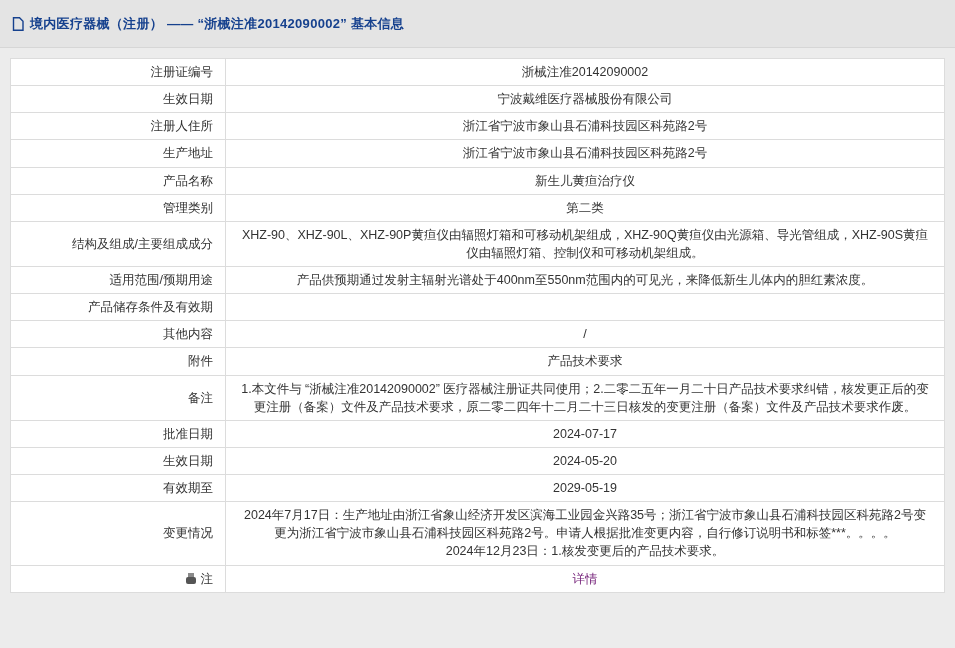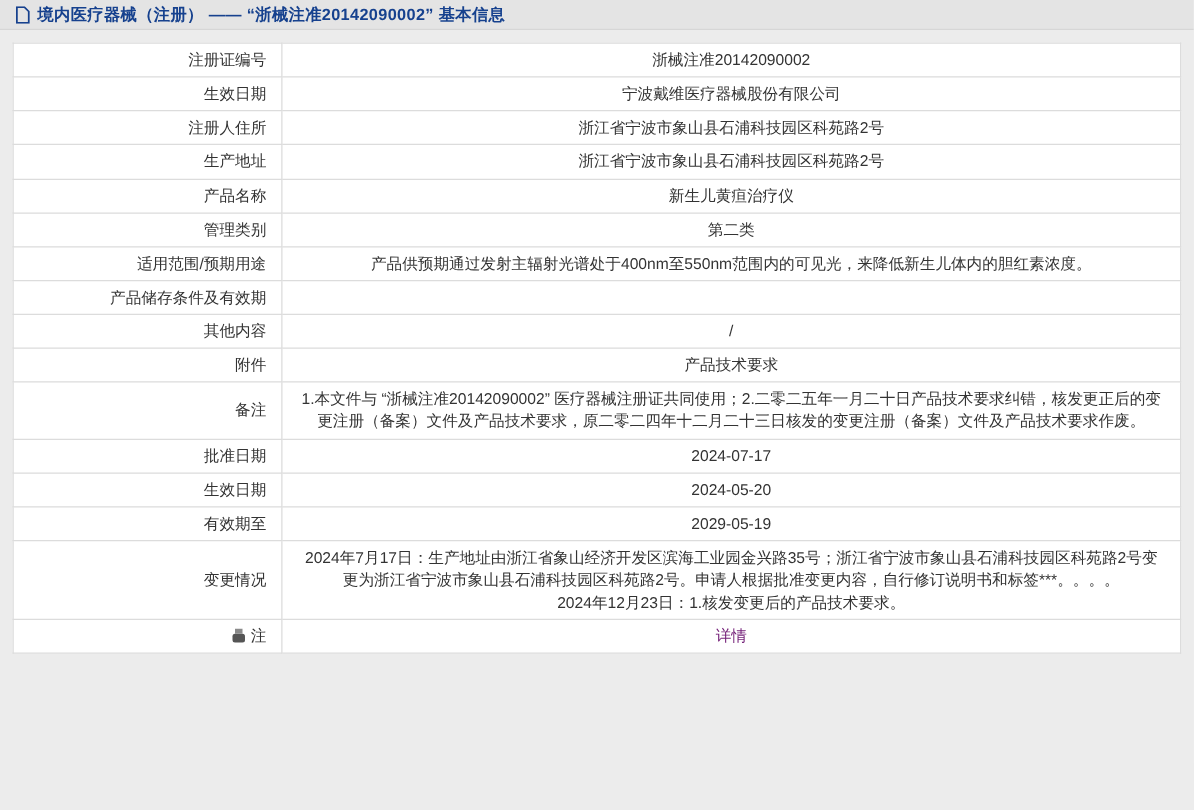--- a/index.html
+++ b/index.html
@@ -5,21 +5,21 @@
   * { box-sizing: border-box; margin: 0; padding: 0; }
   html, body {
     width: 955px; height: 648px;
     background: #ececec;
     font-family: "Liberation Sans", "DejaVu Sans", sans-serif;
     font-size: 12.5px;
     color: #333;
     overflow: hidden;
   }
   .page-header {
-    height: 24px;
+    height: 48px;
     background: #e4e4e4;
     border-bottom: 1px solid #d6d6d6;
     display: flex;
     align-items: center;
     gap: 6px;
     padding: 0 12px;
   }
   .doc-icon { display: inline-flex; align-items: center; }
   .page-title {
     color: #16418e;
@@ -108,20 +108,24 @@
       </tr>
       <tr>
         <td class="label-cell">产品名称</td>
         <td class="value-cell">新生儿黄疸治疗仪</td>
       </tr>
       <tr>
         <td class="label-cell">管理类别</td>
         <td class="value-cell">第二类</td>
       </tr>
       <tr>
+        <td class="label-cell">结构及组成/主要组成成分</td>
+        <td class="value-cell">XHZ-90、XHZ-90L、XHZ-90P黄疸仪由辐照灯箱和可移动机架组成，XHZ-90Q黄疸仪由光源箱、导光管组成，XHZ-90S黄疸仪由辐照灯箱、控制仪和可移动机架组成。</td>
+      </tr>
+      <tr>
         <td class="label-cell">适用范围/预期用途</td>
         <td class="value-cell">产品供预期通过发射主辐射光谱处于400nm至550nm范围内的可见光，来降低新生儿体内的胆红素浓度。</td>
       </tr>
       <tr>
         <td class="label-cell">产品储存条件及有效期</td>
         <td class="value-cell"></td>
       </tr>
       <tr>
         <td class="label-cell">其他内容</td>
         <td class="value-cell">/</td>

